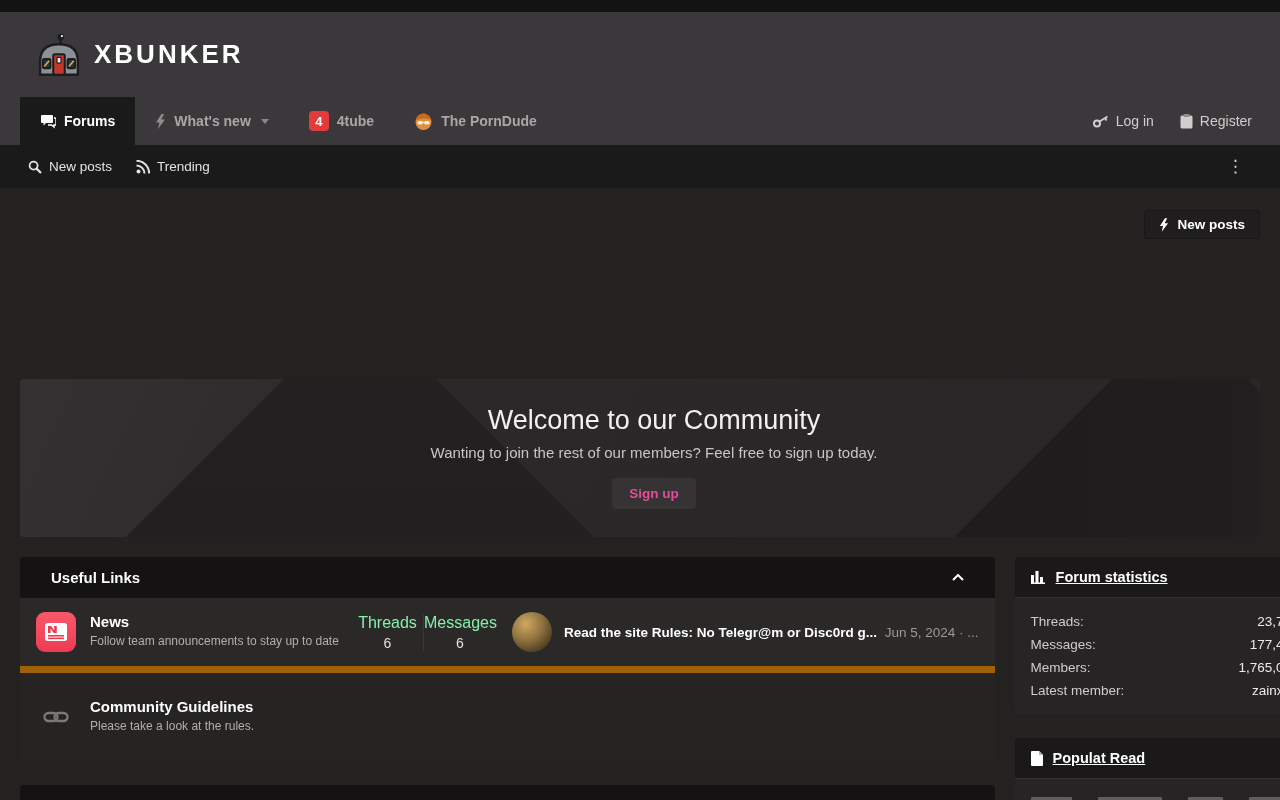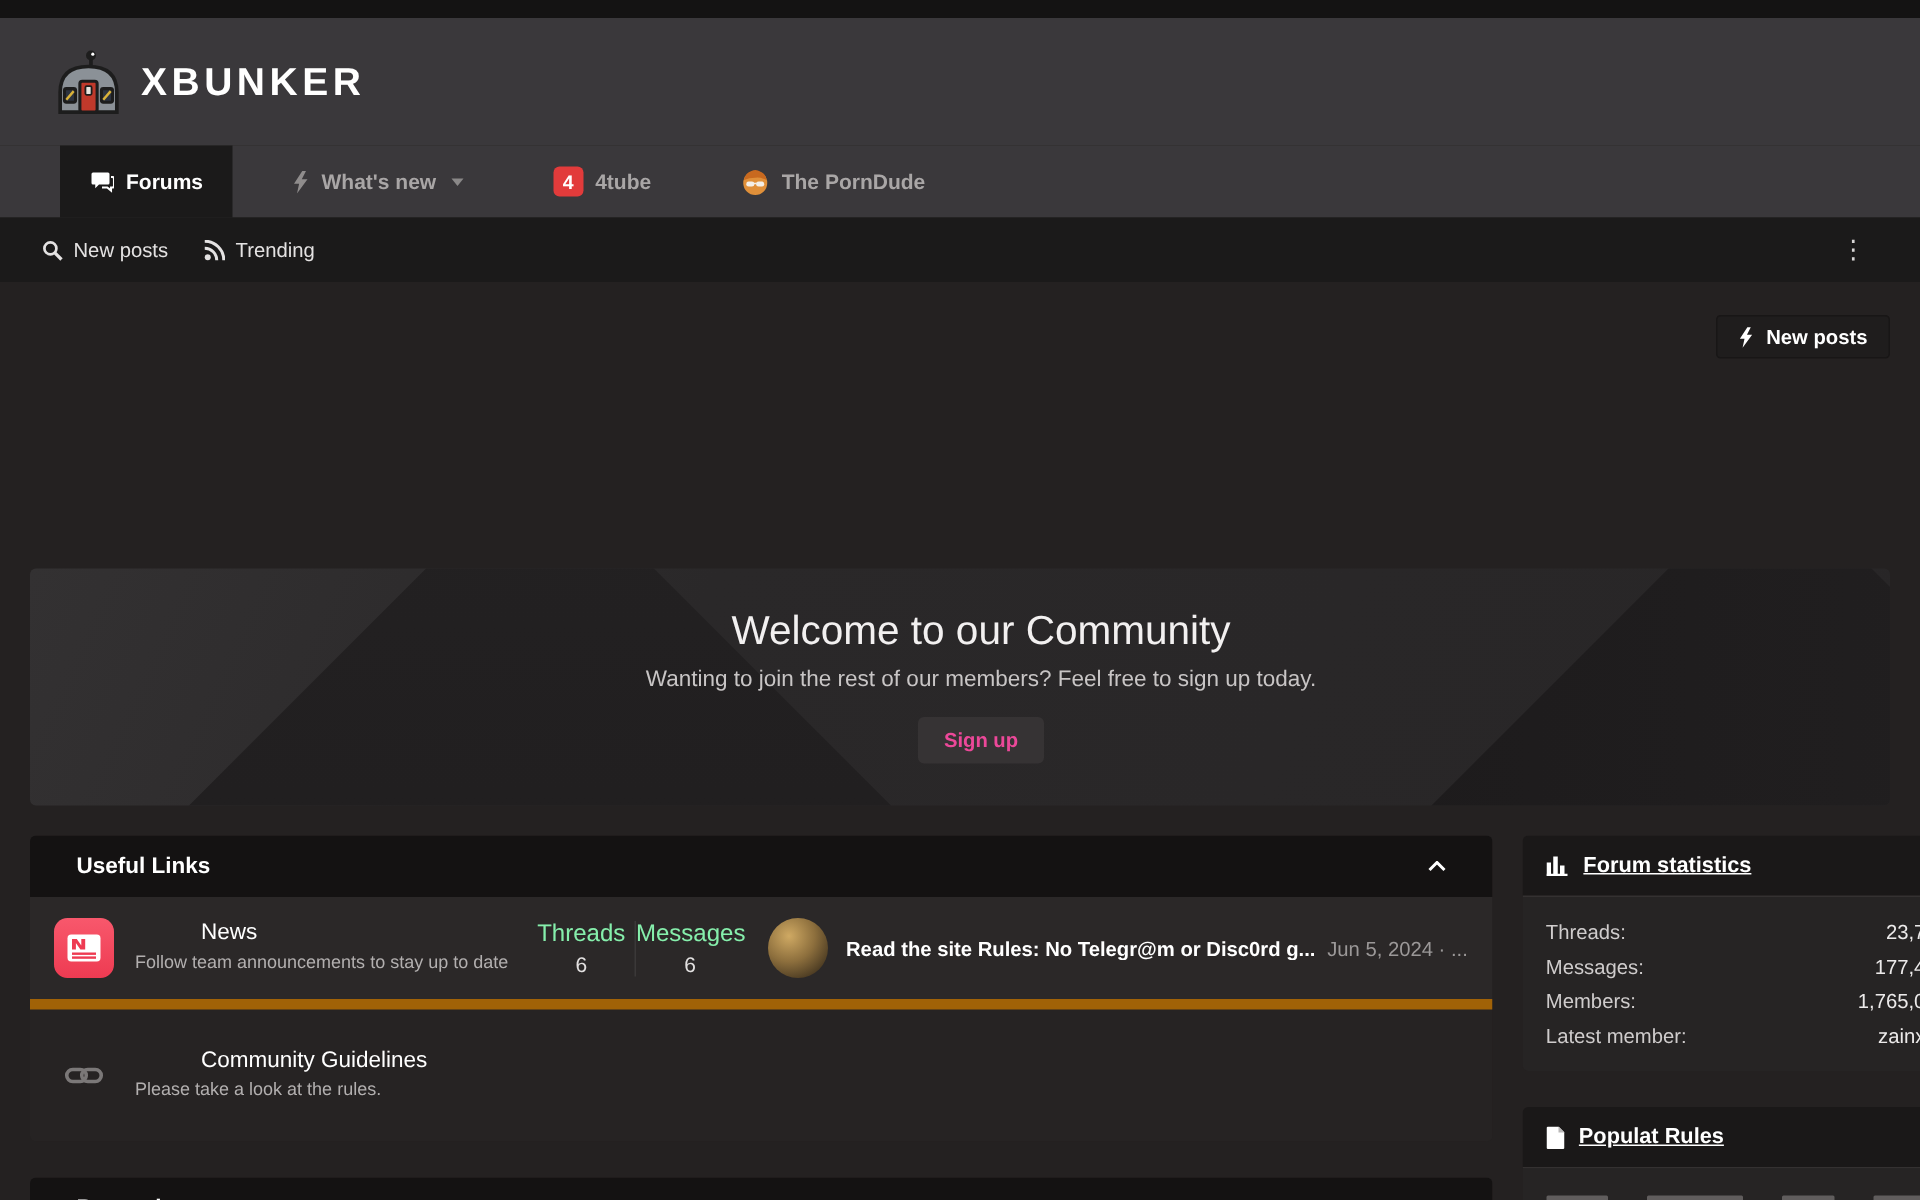--- a/index.html
+++ b/index.html
@@ -12,21 +12,21 @@
   }
   .top-strip { height:12px; background:#141313; }
 
   
   .header { height:85px; background:#3a383b; display:flex; align-items:center; padding-left:34px; }
   .logo { display:flex; align-items:center; gap:10px; cursor:pointer; }
   .brand { font-size:26px; font-weight:800; letter-spacing:3px; color:#ffffff; }
 
   
   .tabbar { height:48px; background:#3a383b; display:flex; align-items:stretch; padding:0 28px 0 20px; }
-  .tab { display:flex; align-items:center; gap:8px; padding:0 20px; font-size:14px; font-weight:700; color:#a9a6a6; cursor:pointer;margin-left:20px; }
+  .tab { display:flex; align-items:center; gap:8px; padding:0 20px; font-size:14px; font-weight:700; color:#a9a6a6; cursor:pointer; }
   .tab.active { background:#1b1a1a; color:#ffffff; }
   .tab .badge4 { width:20px; height:20px; border-radius:4px; background:#e23b3b; color:#fff; font-size:13px; font-weight:700; display:flex; align-items:center; justify-content:center; }
   .chev-down { width:0; height:0; border-left:4px solid transparent; border-right:4px solid transparent; border-top:5px solid #8a8888; margin-left:2px; }
   .auth { margin-left:auto; display:flex; align-items:center; gap:26px; }
   .auth-link { display:flex; align-items:center; gap:7px; color:#cfcdcd; font-size:14px; cursor:pointer; }
 
   
   .subnav { height:43px; background:#1b1a1a; display:flex; align-items:center; gap:24px; padding:0 28px; }
   .subnav-item { display:flex; align-items:center; gap:7px; font-size:13.5px; color:#e4e2e2; cursor:pointer; }
   .subnav-dots { margin-left:auto; color:#d8d6d6; font-size:17px; line-height:1; cursor:pointer; padding:4px 8px; }
@@ -57,21 +57,21 @@
   .block-header { background:#141212; padding:12px 31px; display:flex; align-items:center; }
   .block-header .bh-title { font-size:15px; font-weight:700; color:#ffffff; }
   .bh-chevron { margin-left:auto; cursor:pointer; display:flex; align-items:center; }
 
   
   .node-row { background:#2b2828; padding:14px 16px; display:flex; align-items:center; }
   .node-row.alt { background:#262323; border-top:7px solid #a16207; padding:24px 16px; }
   .news-icon { width:40px; height:40px; border-radius:9px; background:linear-gradient(180deg,#f8586c,#ee3b52); flex:none;
     display:flex; align-items:center; justify-content:center; cursor:pointer; }
   .node-text { margin-left:14px; width:256px; }
-  .node-title { font-size:15px; font-weight:400; color:#ffffff; cursor:pointer;margin-left:44px; }
+  .node-title { font-size:15px; font-weight:700; color:#ffffff; cursor:pointer; }
   .node-desc { font-size:12px; color:#b2afaf; margin-top:3px; line-height:1.45; }
   .node-meta { display:flex; align-items:center; margin-left:6px; }
   .meta-cell { width:72px; text-align:center; }
   .meta-cell:first-child { border-right:1px solid #3b3838; }
   .meta-label { font-size:16px; color:#86efac; }
   .meta-value { font-size:14px; color:#e2e0e0; margin-top:3px; }
   .avatar { width:40px; height:40px; border-radius:50%; flex:none; margin-left:16px; cursor:pointer;
     background:radial-gradient(circle at 35% 30%, #cfa963 0%, #8d6f3d 45%, #4a3a22 80%, #2e2415 100%); }
   .latest { margin-left:12px; min-width:0; white-space:nowrap; overflow:hidden; font-size:13.5px; }
   .latest-title { font-weight:700; color:#ffffff; cursor:pointer; }
@@ -147,20 +147,41 @@
       <svg width="19" height="19" viewBox="0 0 19 19">
         <circle cx="9.5" cy="10" r="8" fill="#e0903a"></circle>
         <path d="M2 8 Q3 3 7 2 Q10 0.5 13 2.5 Q16.5 4 17 8 Q13 6 9.5 6.5 Q5.5 6.5 2 8 Z" fill="#c8691f"></path>
         <rect x="3.5" y="9" width="5.4" height="3.4" rx="1.6" fill="#f3efe8"></rect>
         <rect x="10.1" y="9" width="5.4" height="3.4" rx="1.6" fill="#f3efe8"></rect>
         <rect x="8.5" y="9.8" width="2" height="1" fill="#f3efe8"></rect>
       </svg>
     </span>
     <span>The PornDude</span>
   </div>
+  <div class="auth">
+    <div class="auth-link">
+      <span>
+        <svg width="16" height="13" viewBox="0 0 16 13">
+          <circle cx="4" cy="8.5" r="3" stroke="#cfcdcd" stroke-width="2" fill="none"></circle>
+          <line x1="6.5" y1="6.5" x2="14.5" y2="1.5" stroke="#cfcdcd" stroke-width="2"></line>
+          <line x1="12" y1="3" x2="13.5" y2="5.5" stroke="#cfcdcd" stroke-width="2"></line>
+        </svg>
+      </span>
+      <span>Log in</span>
+    </div>
+    <div class="auth-link">
+      <span>
+        <svg width="13" height="15" viewBox="0 0 13 15">
+          <rect x="0.5" y="1.5" width="12" height="13" rx="1.5" fill="#cfcdcd"></rect>
+          <rect x="3.5" y="0" width="6" height="3" rx="1" fill="#8f8c8c"></rect>
+        </svg>
+      </span>
+      <span>Register</span>
+    </div>
+  </div>
 </div>
 
 <div class="subnav">
   <div class="subnav-item">
     <span>
       <svg width="14" height="14" viewBox="0 0 14 14">
         <circle cx="5.6" cy="5.6" r="4" stroke="#e4e2e2" stroke-width="1.8" fill="none"></circle>
         <line x1="8.6" y1="8.6" x2="13" y2="13" stroke="#e4e2e2" stroke-width="2.2"></line>
       </svg>
     </span>
@@ -306,21 +327,21 @@
       </div>
 
       <div class="side-block tags-block">
         <div class="side-header">
           <span>
             <svg width="12" height="15" viewBox="0 0 12 15">
               <path d="M1 0 h7 l4 4 v10 a1 1 0 0 1 -1 1 H1 a1 1 0 0 1 -1 -1 V1 a1 1 0 0 1 1 -1 Z" fill="#ffffff" transform="translate(0,0)"></path>
               <path d="M8 0 v4 h4" fill="#b9b7b7"></path>
             </svg>
           </span>
-          <span class="sh-title">Populat Rules</span>
+          <span class="sh-title">Populat Read</span>
         </div>
         <div class="tags-body">
           <span class="tag-stub"></span>
           <span class="tag-stub" style="width:70px;"></span>
           <span class="tag-stub" style="width:38px;"></span>
           <span class="tag-stub" style="width:55px;"></span>
         </div>
       </div>
 
     </div>

